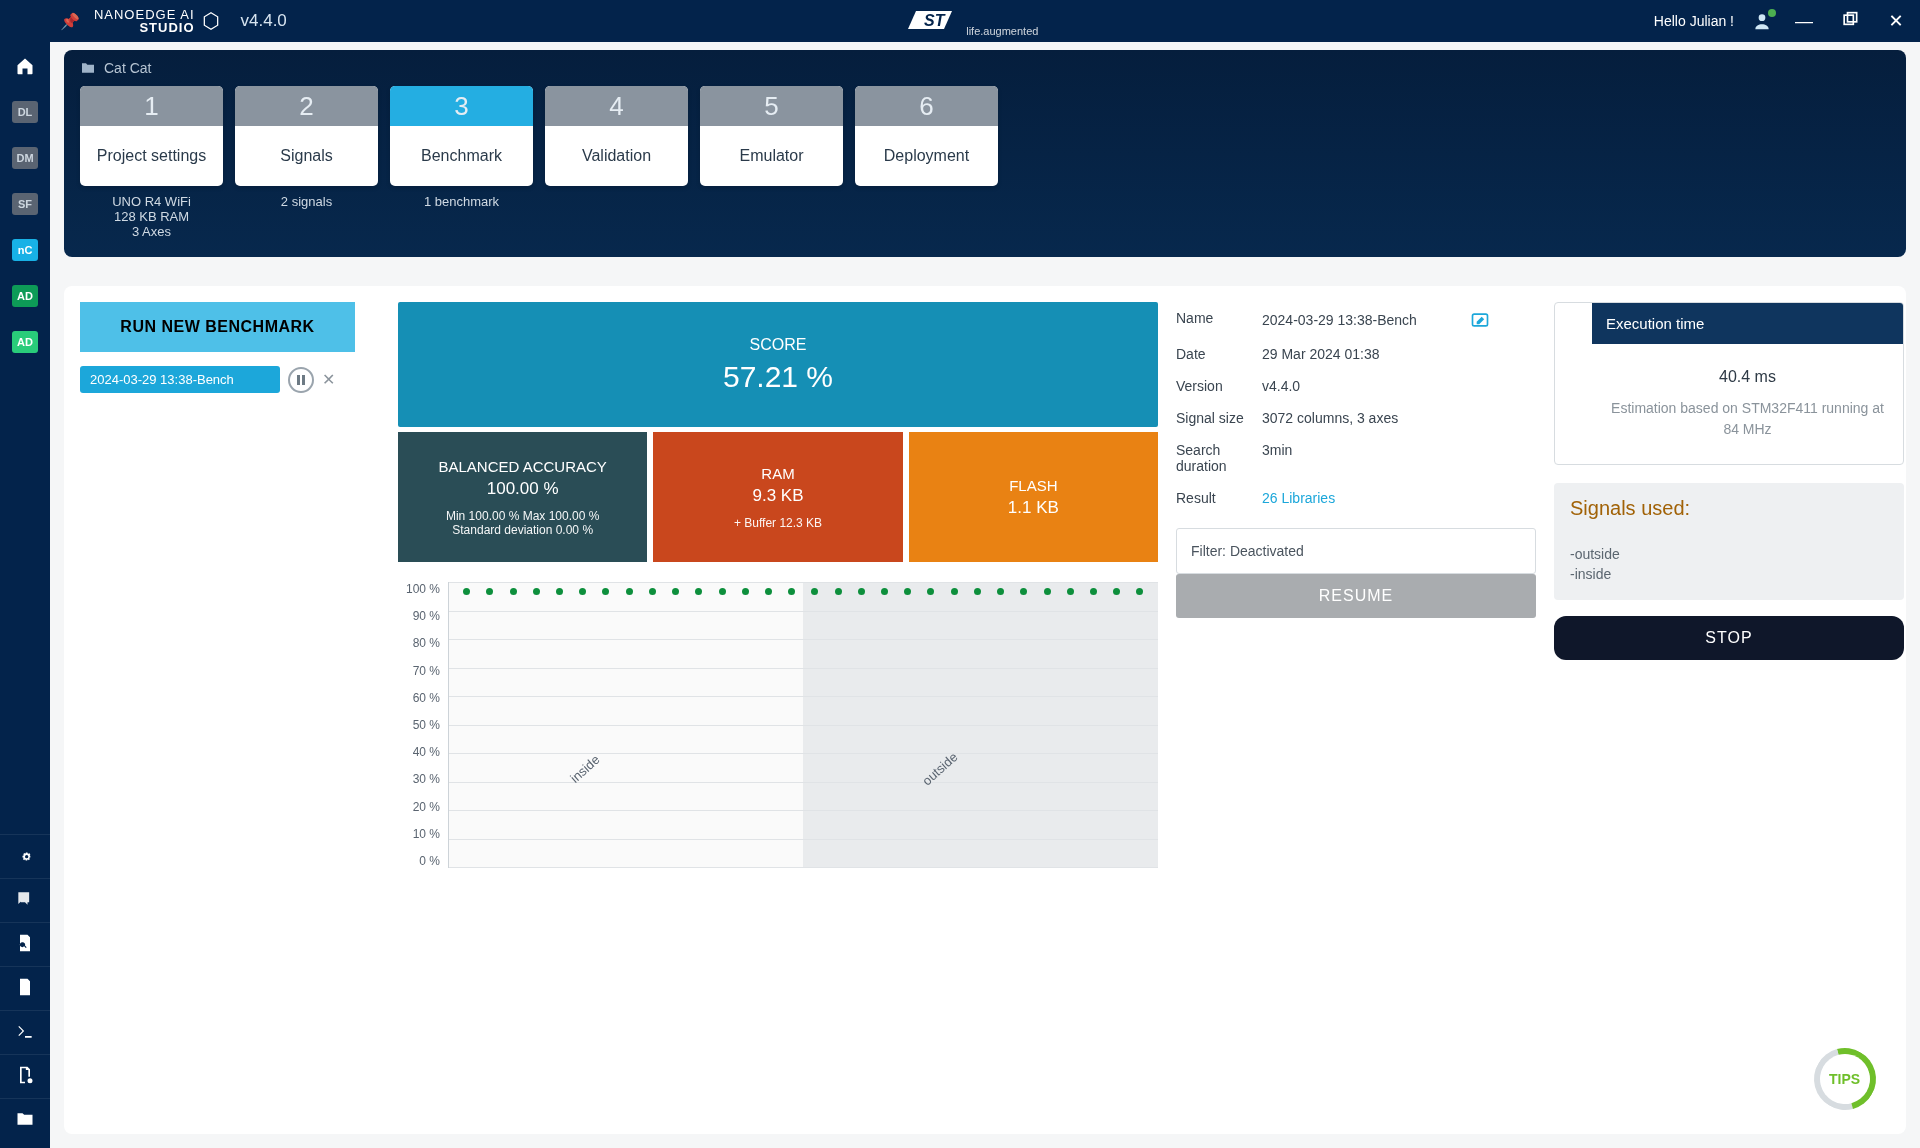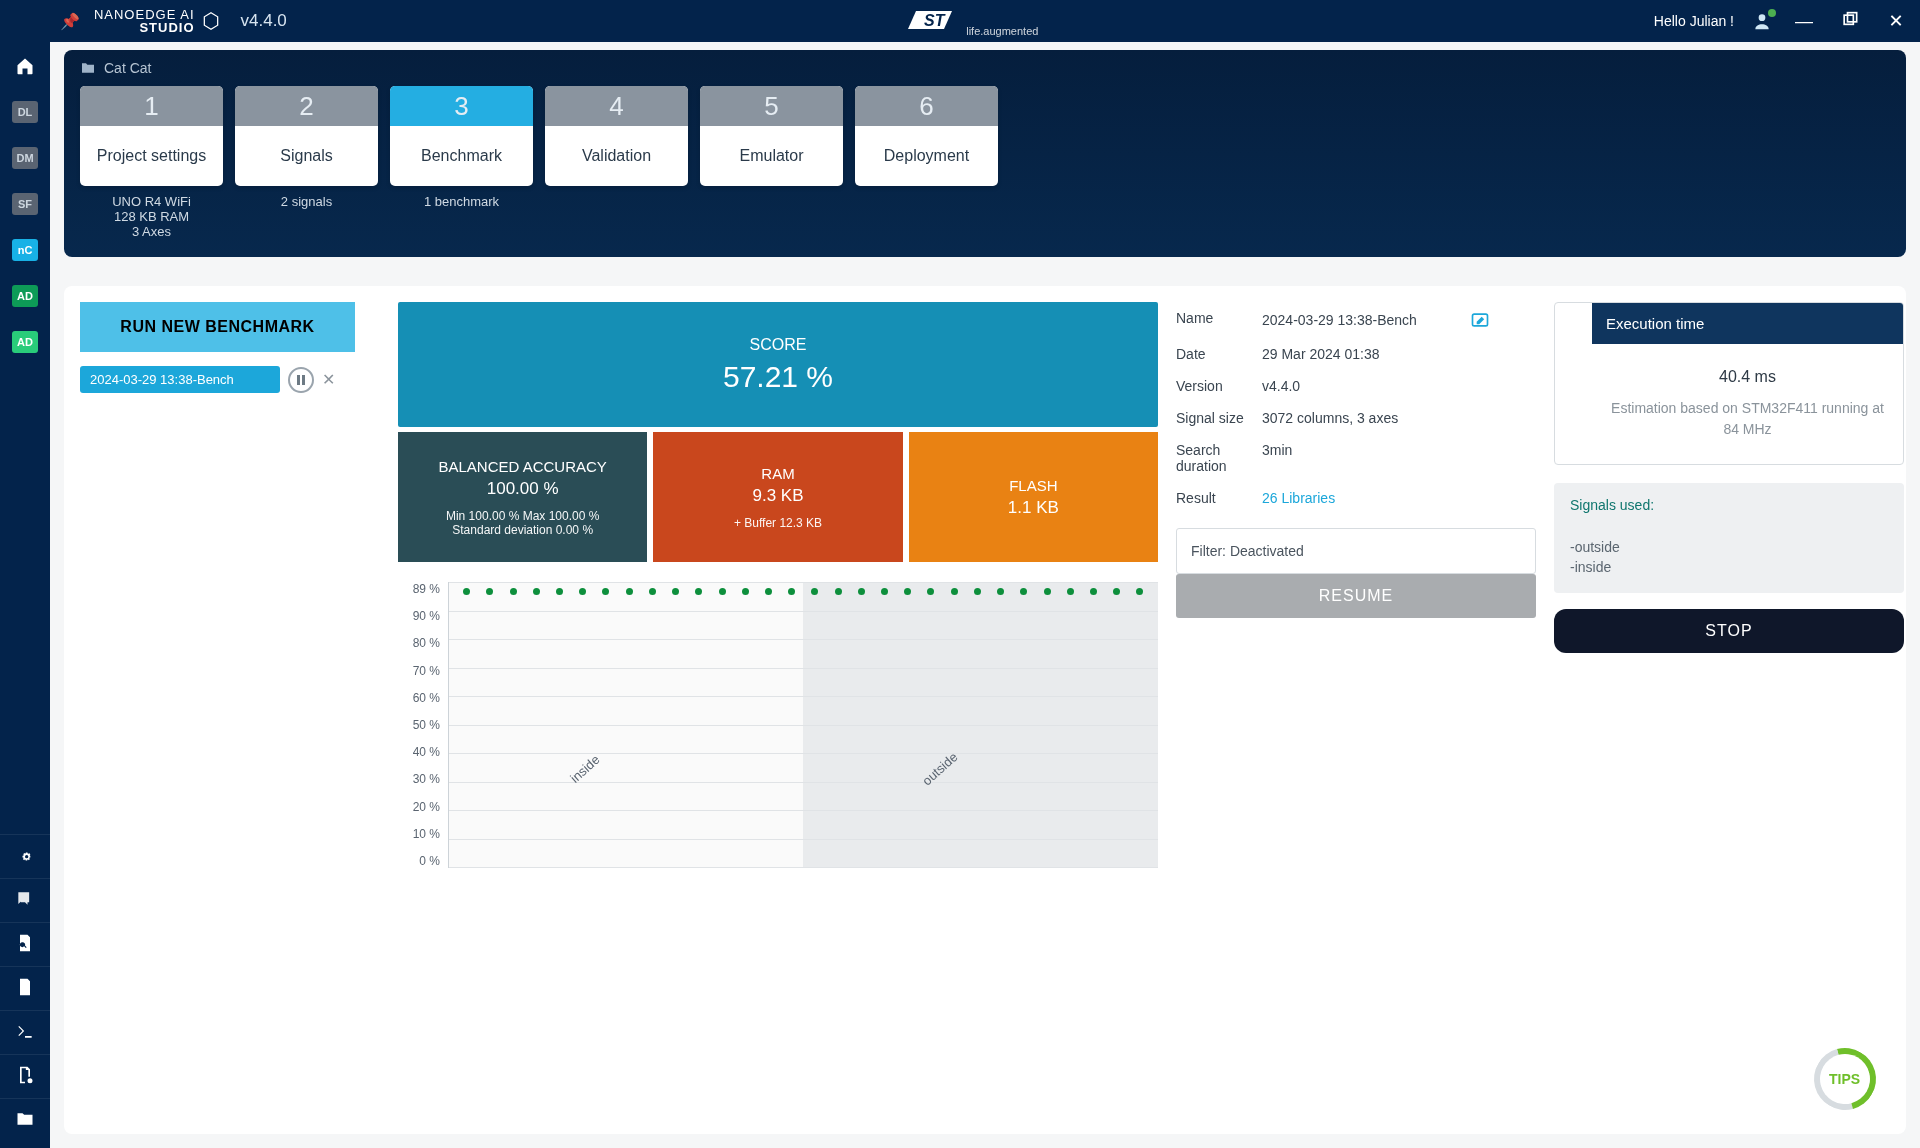--- a/index.html
+++ b/index.html
@@ -164,21 +164,21 @@
 .resume-btn { width:100%; height:44px; background:#a9acaf; color:#fff; border:none; border-radius:3px; font-size:16px; letter-spacing:1px; cursor:pointer;}
 
 
 .exec-panel { display:flex; flex-direction:column;}
 .exec-card { border:1px solid #d7dce0; border-radius:4px; overflow:hidden;padding-left:37px;}
 .exec-head { background:#0f355e; color:#fff; padding:12px 14px; font-size:15px;}
 .exec-body { padding:24px 10px; text-align:center;}
 .exec-body .big { font-size:16px; color:#2e3a46; margin-bottom:12px;}
 .exec-body .sub { font-size:14px; color:#8a939b; line-height:1.5;}
 .sig-card { margin-top:18px; background:#eef0f2; border-radius:4px; padding:14px 16px;}
-.sig-card .hd { font-size:14px; color:#0f766e; margin-bottom:26px;}
+.sig-card .hd { font-size:20px; color:#a16207; margin-bottom:26px;}
 .sig-card .it { font-size:14px; color:#5b6670; margin:4px 0;}
 .stop-btn { margin-top:16px; width:100%; height:44px; background:#0f172a; color:#fff; border:none; border-radius:12px; font-size:16px; letter-spacing:1px; cursor:pointer;}
 
 
 .tips {
   position:absolute; right:30px; bottom:24px;
   width:62px; height:62px; border-radius:50%;
   border:6px solid #d7dce0; border-top-color:#6fbf2a; border-right-color:#6fbf2a;
   transform:rotate(30deg);
   display:flex; align-items:center; justify-content:center;
@@ -390,21 +390,21 @@
             <div class="sub">+ Buffer 12.3 KB</div>
           </div>
           <div class="m-tile flash">
             <div class="lbl">FLASH</div>
             <div class="val">1.1 KB</div>
           </div>
         </div>
 
         <div class="chart-wrap">
           <div class="y-axis" id="y-axis">
-              <div>89 %</div>
+              <div>100 %</div>
               <div>90 %</div>
               <div>80 %</div>
               <div>70 %</div>
               <div>60 %</div>
               <div>50 %</div>
               <div>40 %</div>
               <div>30 %</div>
               <div>20 %</div>
               <div>10 %</div>
               <div>0 %</div>

